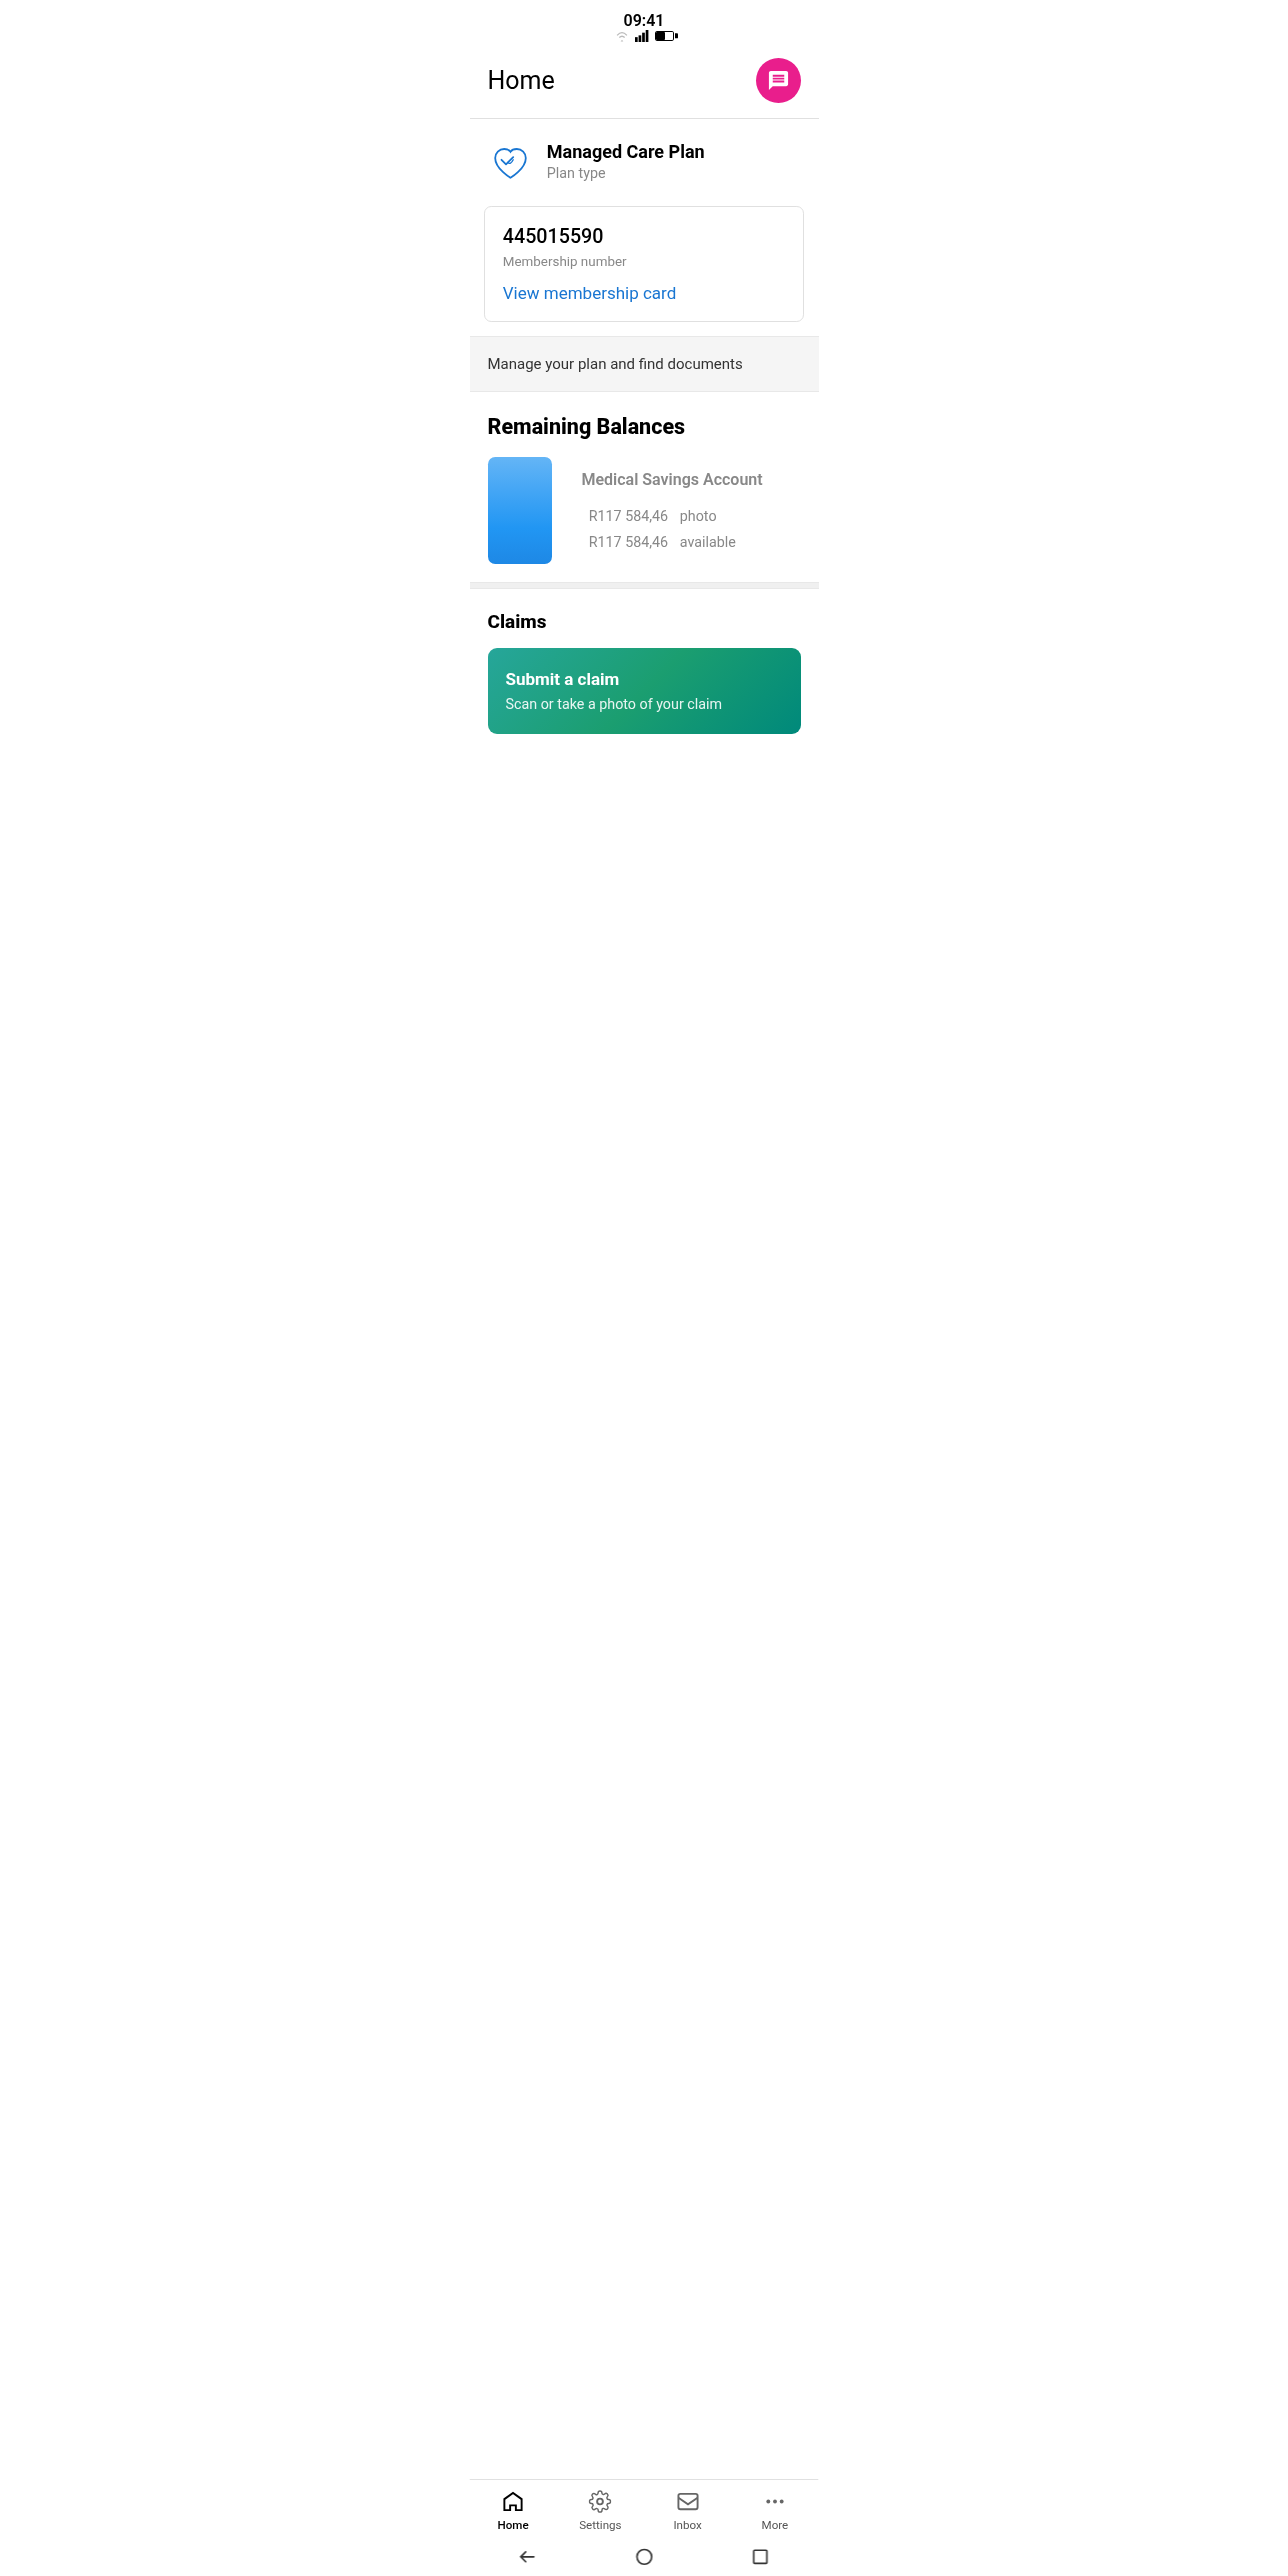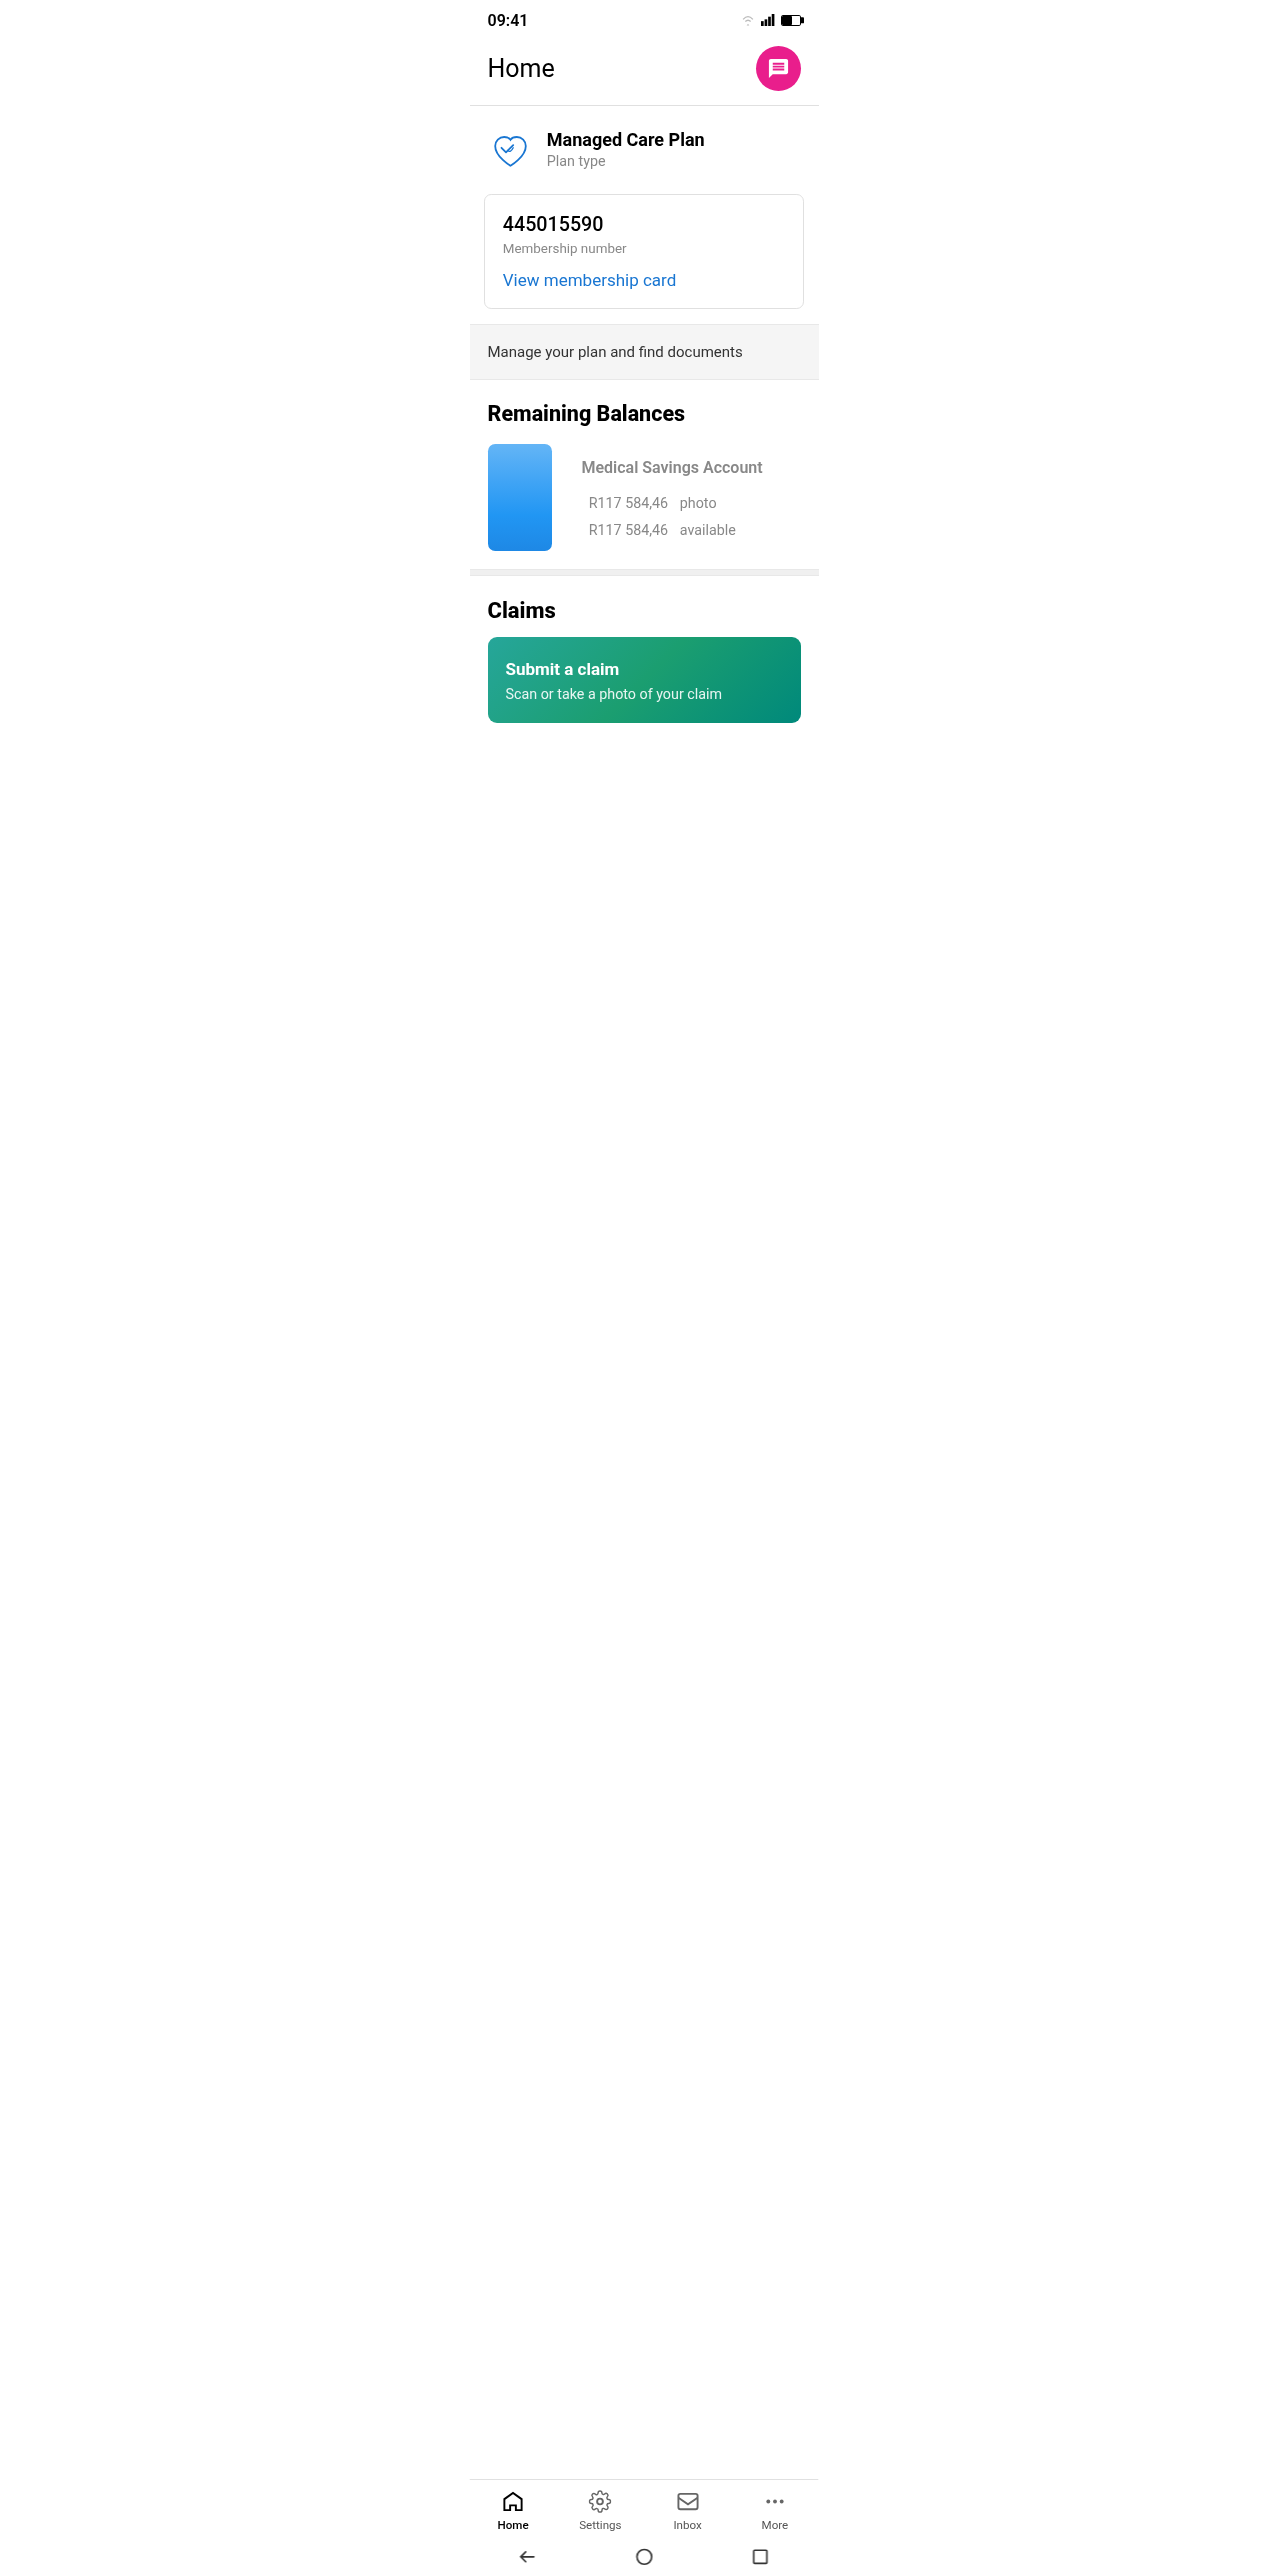--- a/index.html
+++ b/index.html
@@ -19,20 +19,21 @@
       overflow-x: hidden;
     }
 
     
     .status-bar {
       display: flex;
       justify-content: space-between;
       align-items: center;
       padding: 10.7px 18px 7.2px;
       background: #fff;
+      flex-direction: column;
     }
 
     .status-time {
       font-size: 16px;
       font-weight: 600;
       color: #000;
     }
 
     .status-icons {
       display: flex;
@@ -262,21 +263,21 @@
       border-bottom: 0.9px solid #e8e8e8;
     }
 
     
     .claims-section {
       padding: 21.5px 18px 18px;
       background: #fff;
     }
 
     .claims-title {
-      font-size: 22px;
+      font-size: 19px;
       font-weight: 800;
       color: #000;
       margin-bottom: 14.3px;
     }
 
     .submit-claim-card {
       border-radius: 9px;
       padding: 21.5px 18px;
       background: linear-gradient(135deg, #26a69a, #1b9e70, #00897b);
       cursor: pointer;

